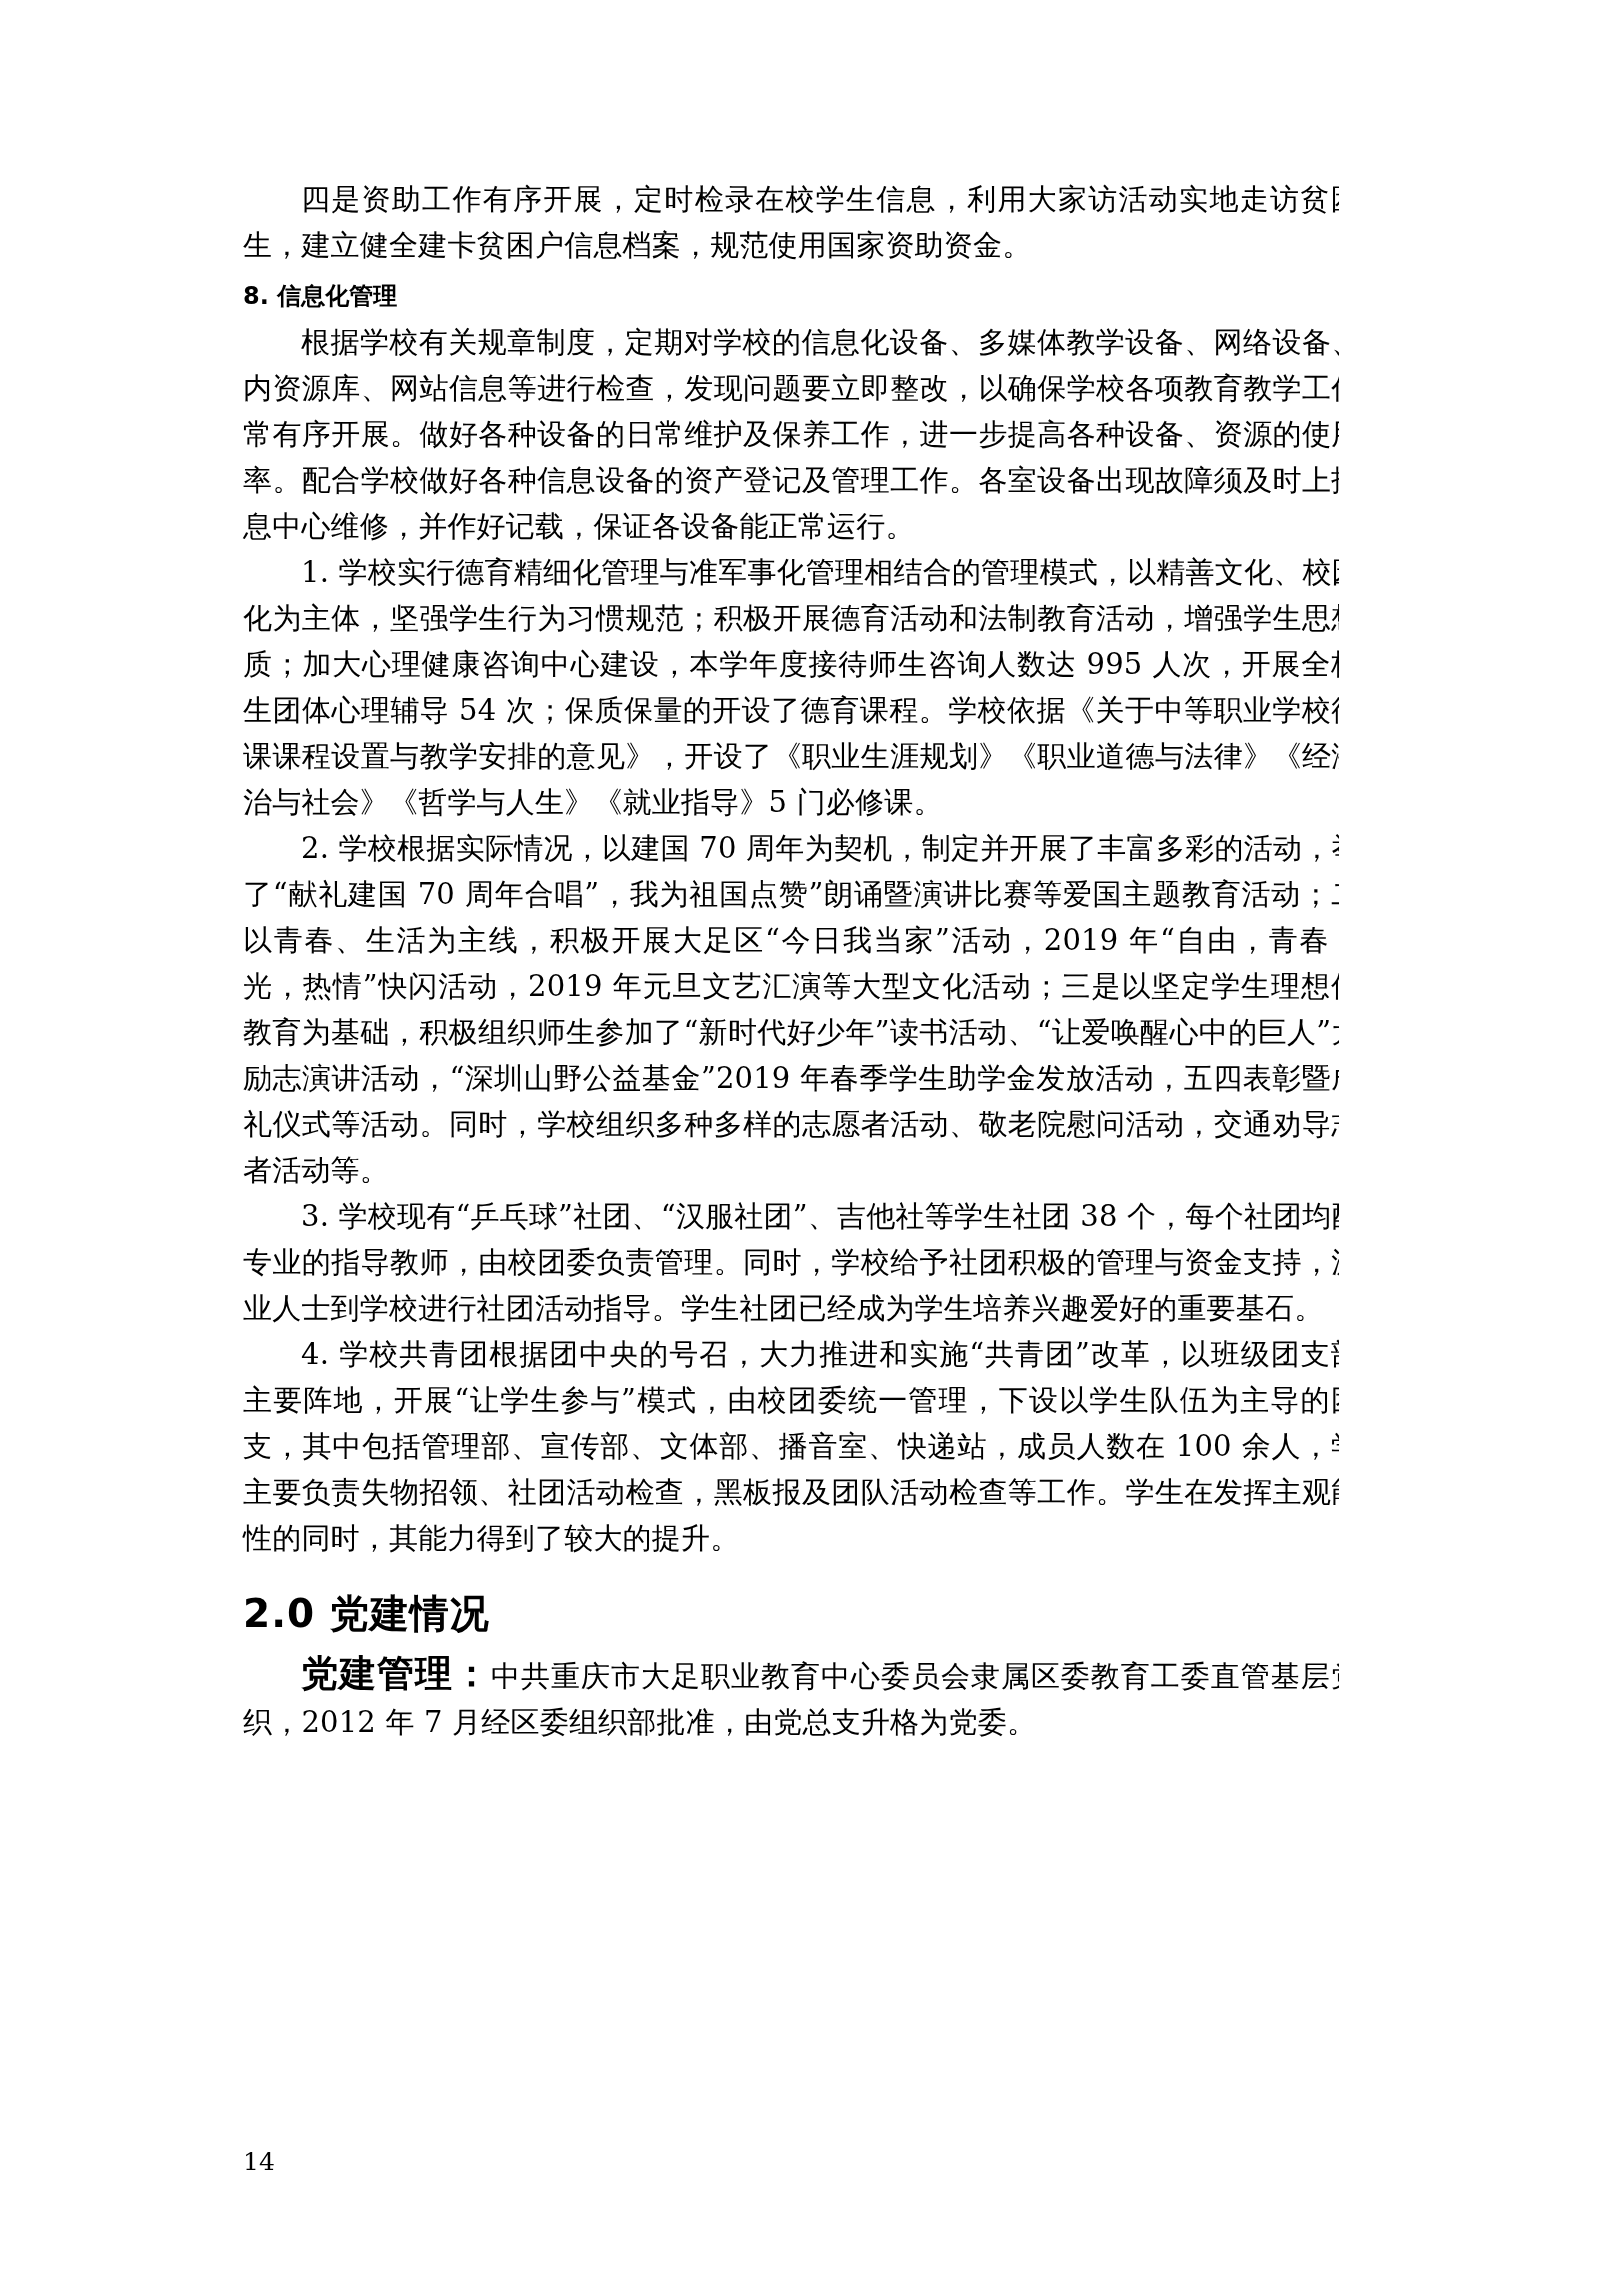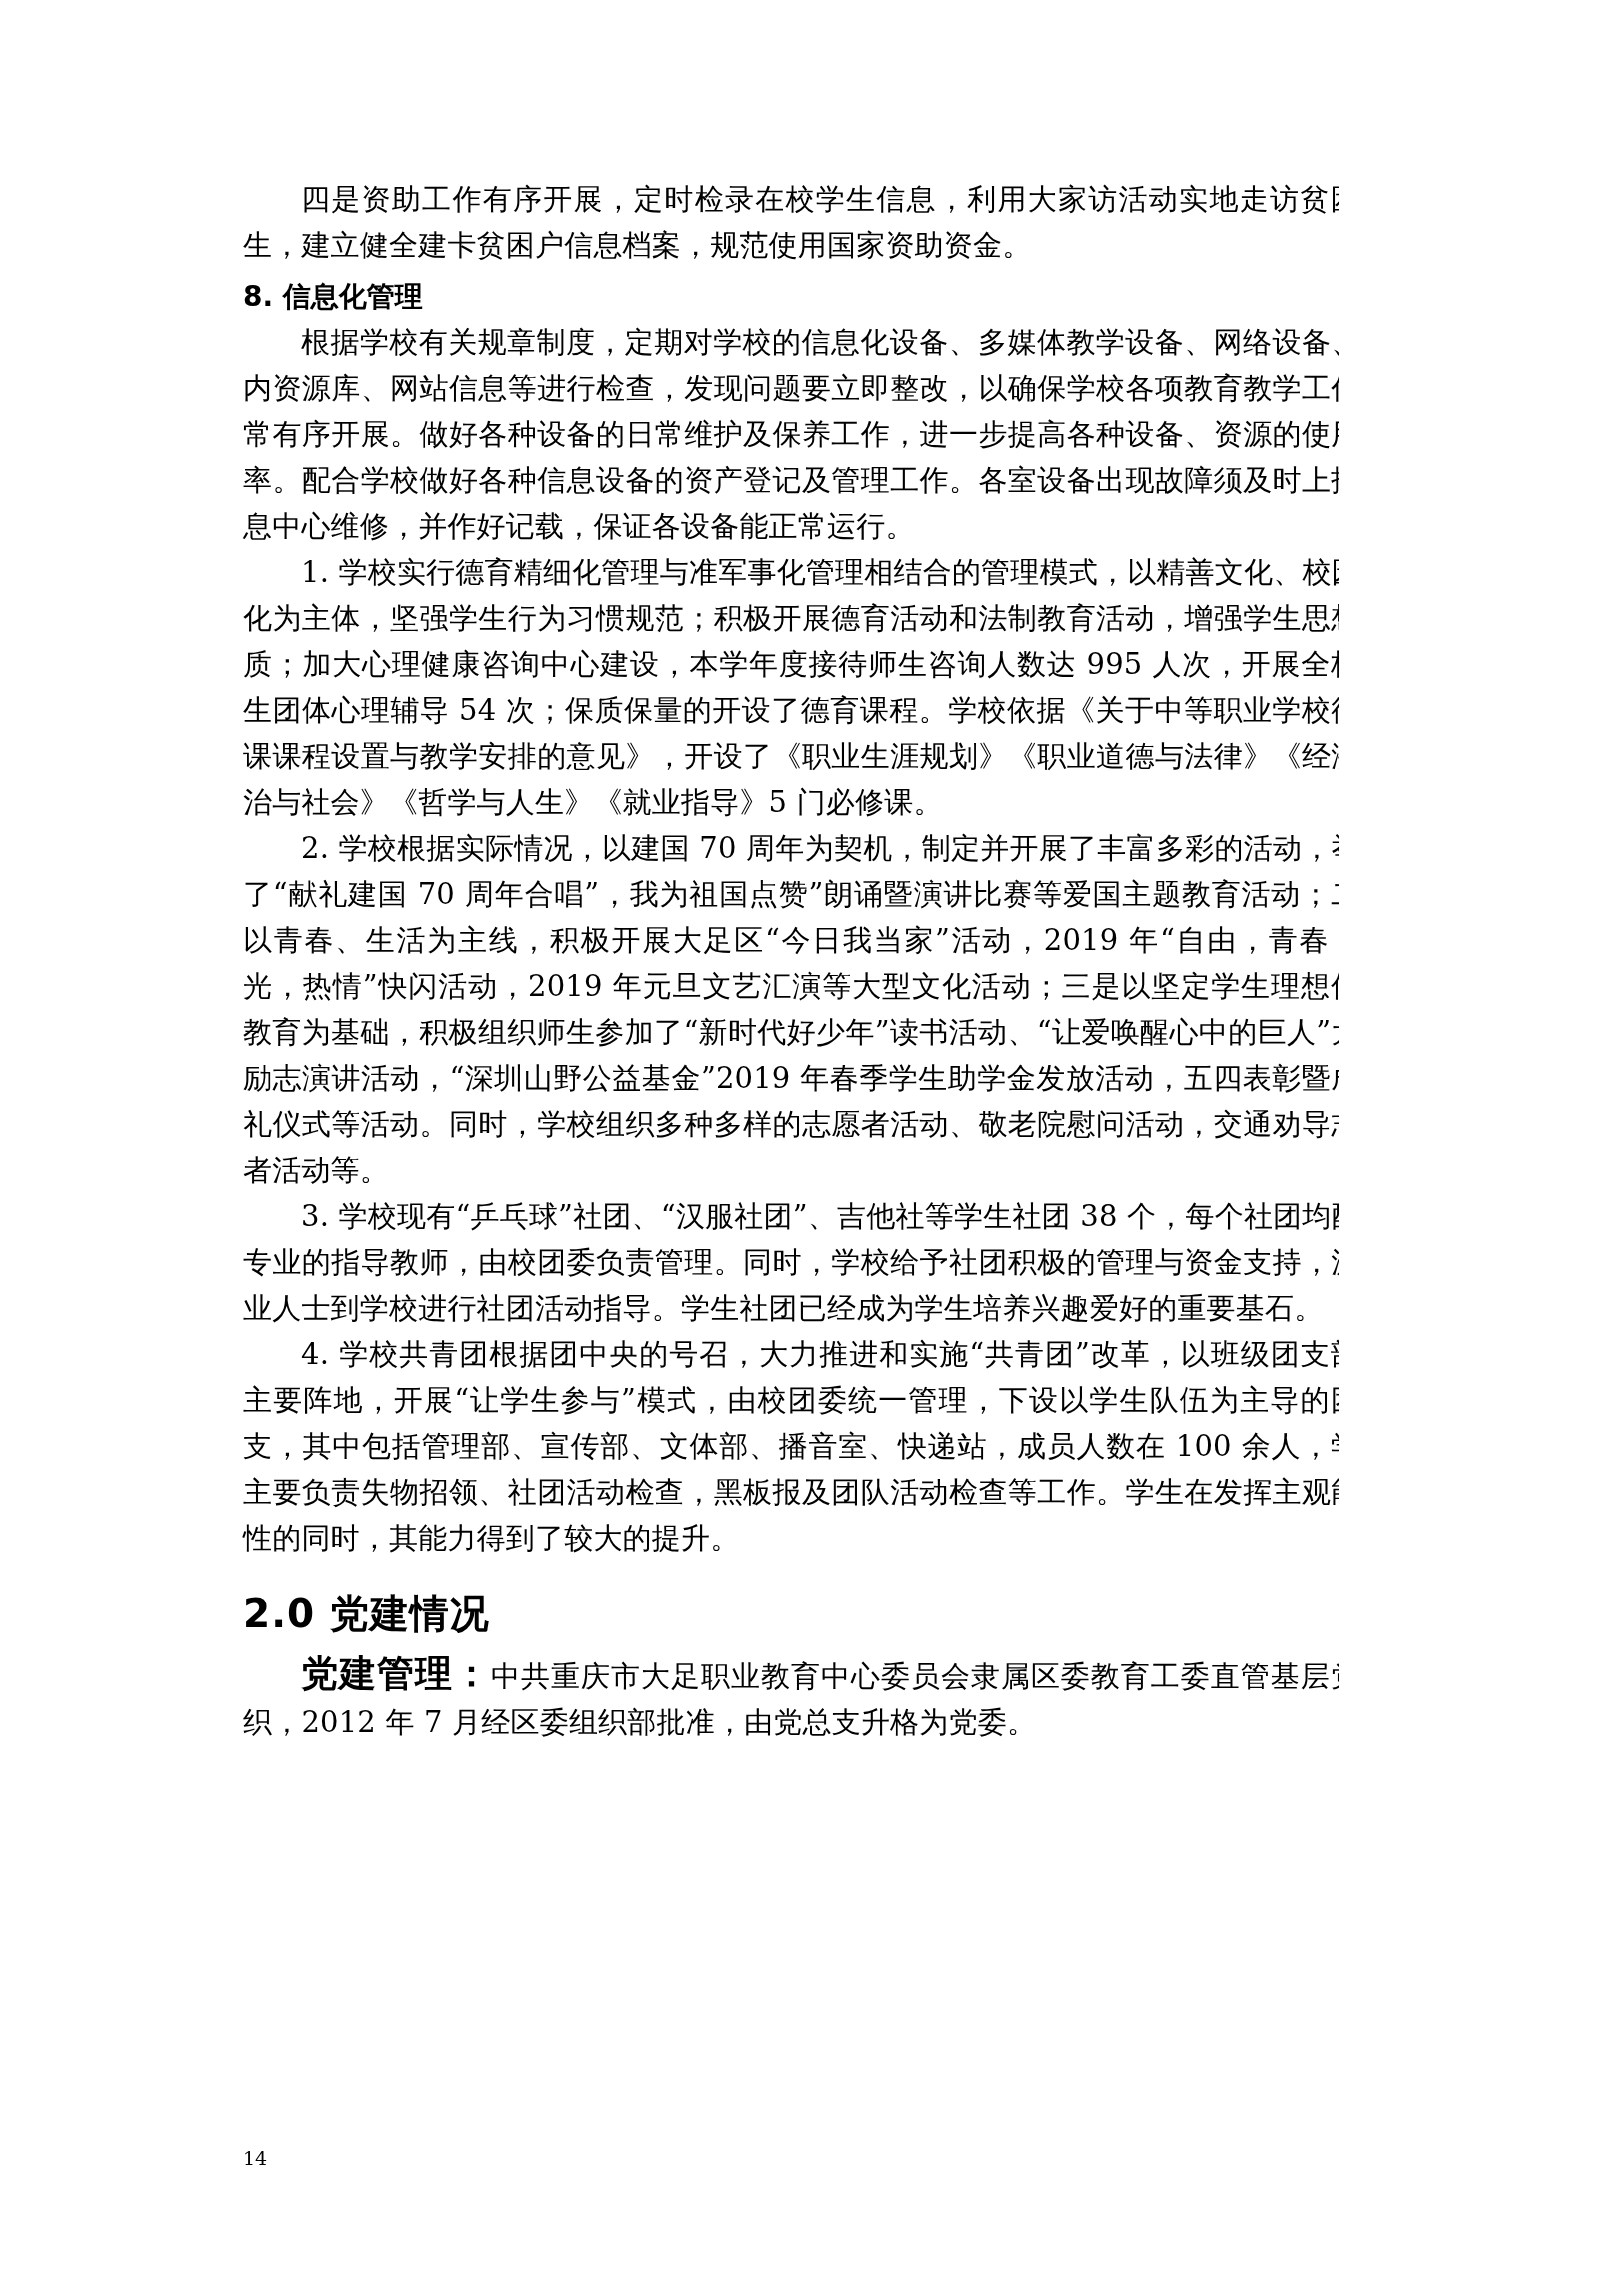--- a/index.html
+++ b/index.html
@@ -27,21 +27,21 @@
     margin: 0 0 0 0;
     font-size: 29px;
     line-height: 46px;
     text-align: justify;
     text-justify: inter-ideograph;
     text-indent: 2em;
     letter-spacing: 0.2px;
   }
   h3.sub {
     margin: 5.9px 0 0 0;
-    font-size: 28px;
+    font-size: 24px;
     font-weight: bold;
     font-family: "DejaVu Sans", "Liberation Sans", sans-serif;
     line-height: 45px;
     text-indent: 0;
   }
   h2.section {
     margin: 25.5px 0 9.8px 0;
     font-size: 39px;
     font-weight: bold;
     font-family: "DejaVu Sans", "Liberation Sans", sans-serif;
@@ -50,21 +50,21 @@
   }
   .bold-lead {
     font-weight: bold;
     font-family: Liberation Sans, sans-serif;
     font-size: 37px;
   }
   .page-number {
     position: absolute;
     left: 243px;
     top: 2147px;
-    font-size: 19px;
+    font-size: 25px;
     font-family: "DejaVu Serif", "Liberation Serif", serif;
     color: #000000;
   }
 </style>
 </head>
 <body>
 
 <div class="page">
 
   <div class="content">

